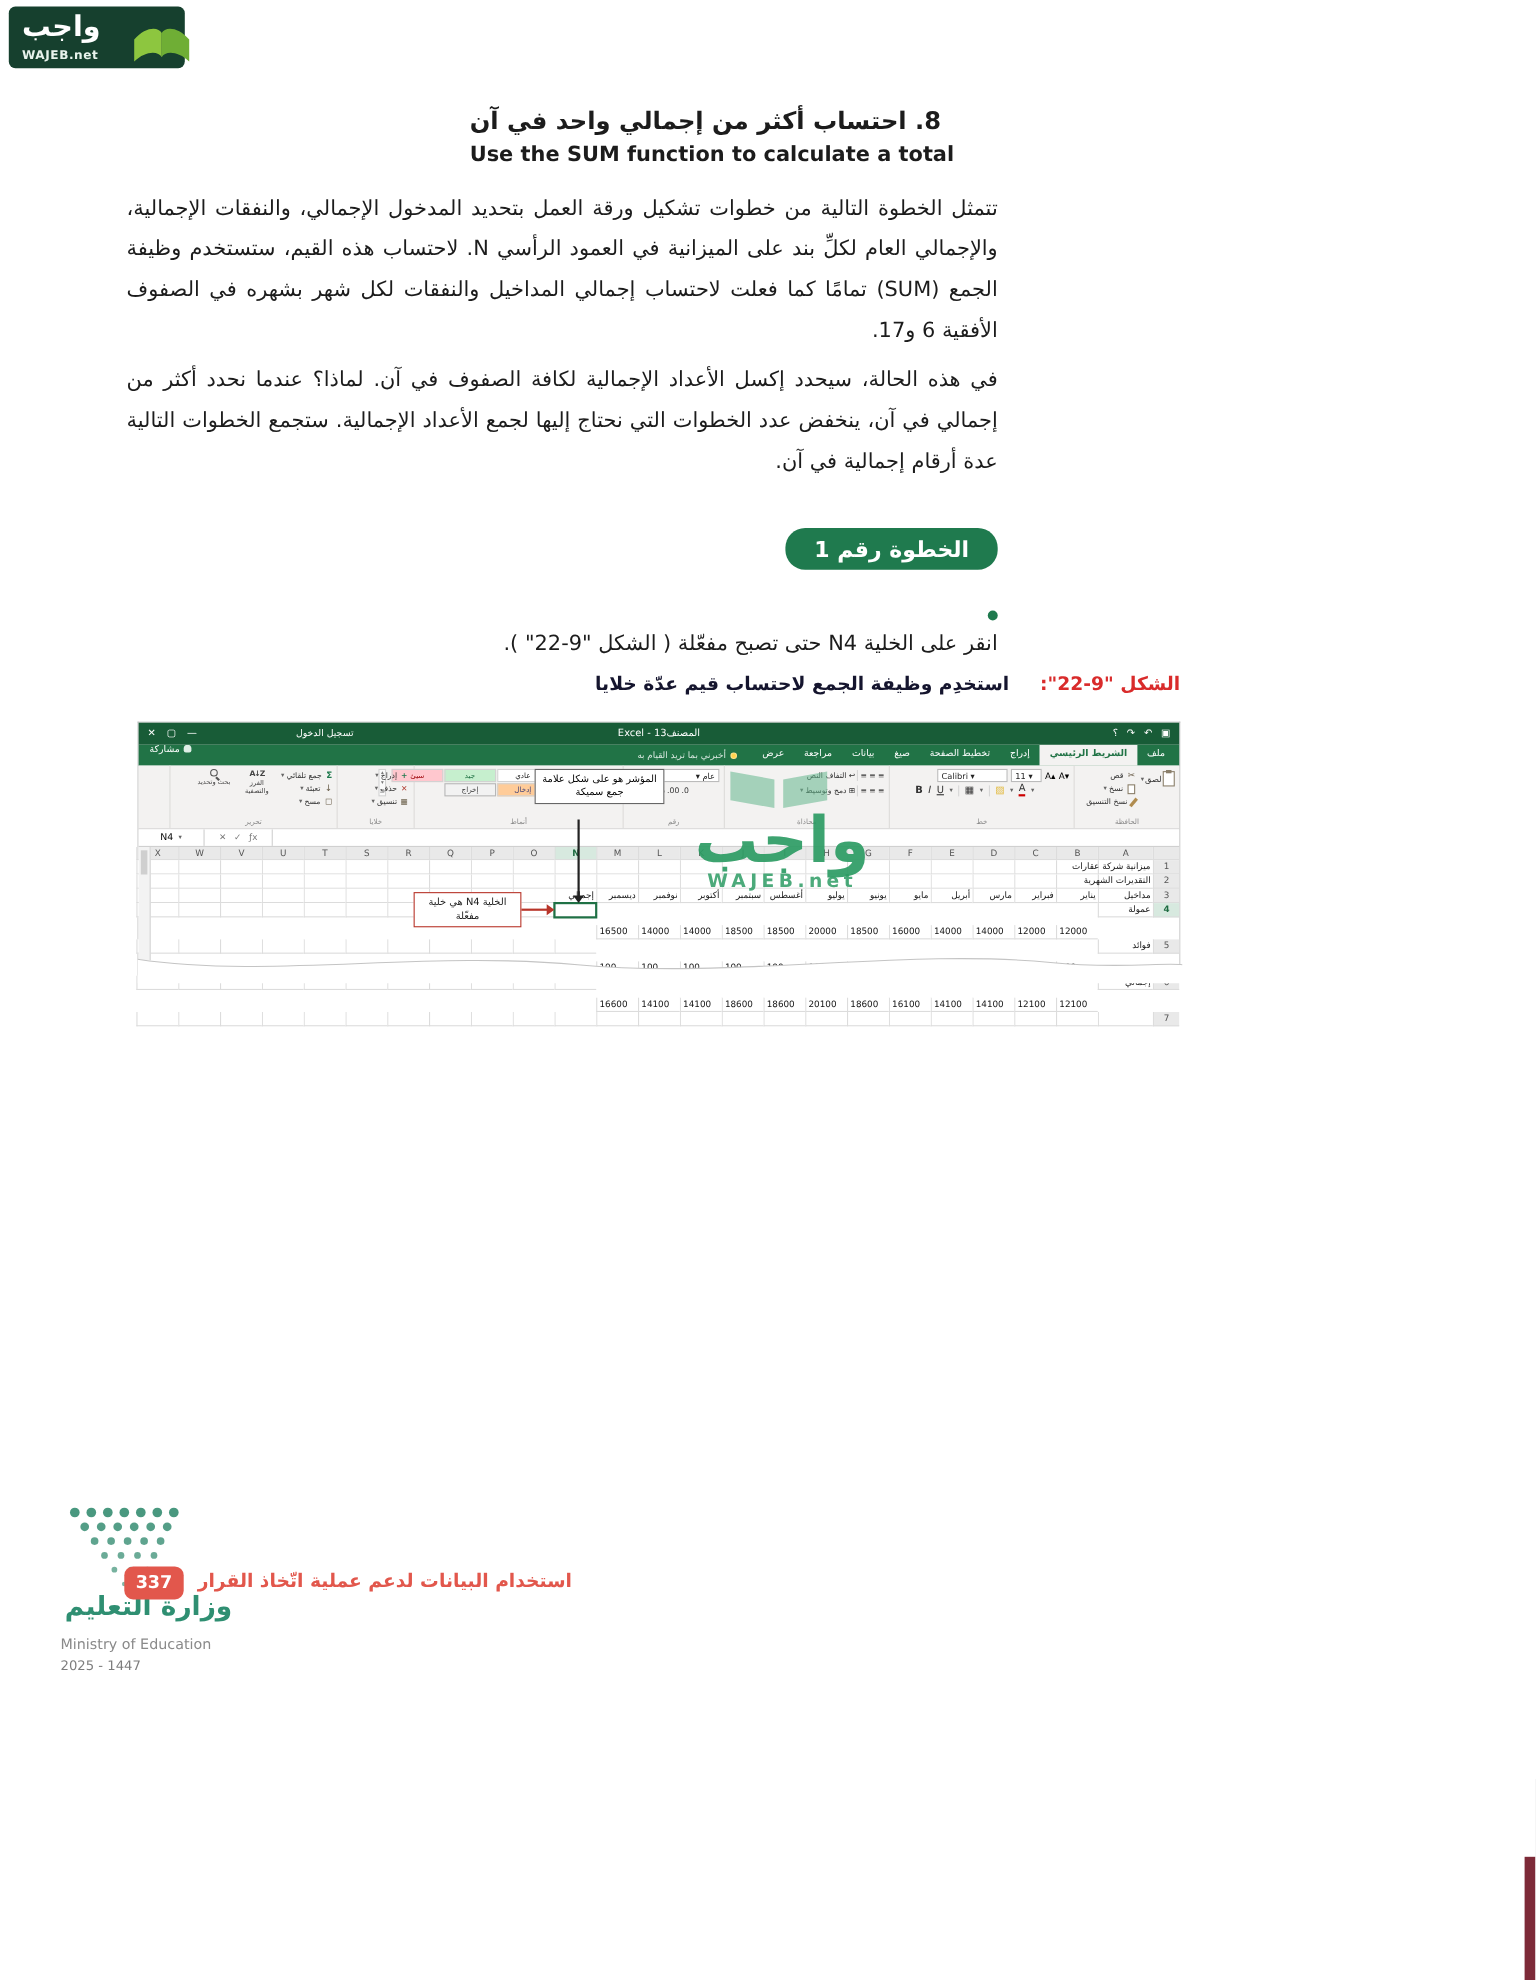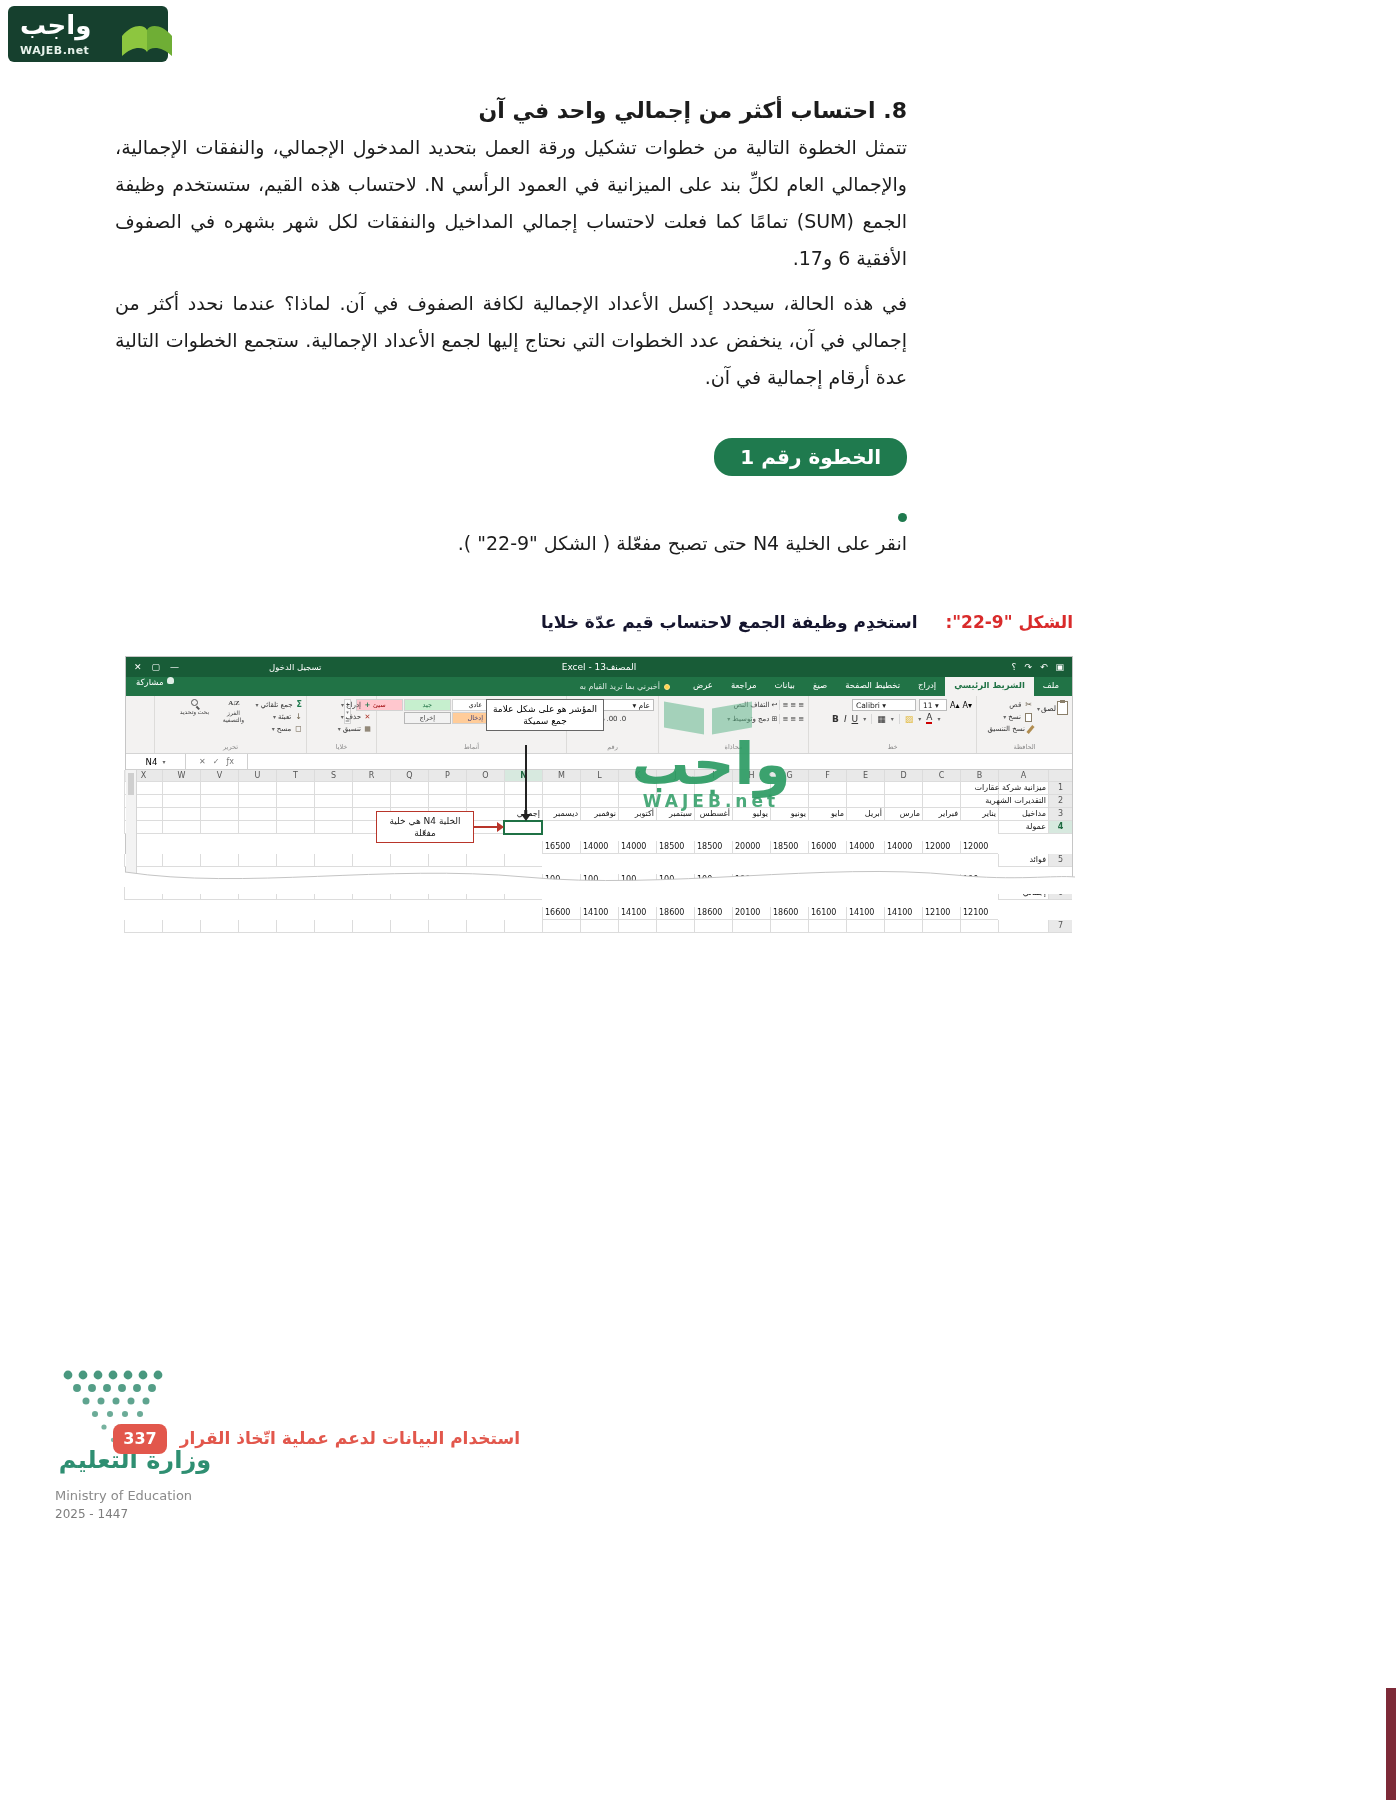--- a/index.html
+++ b/index.html
@@ -8,21 +8,21 @@
 
   
   .site-logo { position:absolute; left:8px; top:6px; width:172px; height:58px; }
   .site-logo .lg-rect { position:absolute; left:0; top:0; width:160px; height:56px; background:#16402e; border-radius:6px; }
   .site-logo .lg-ar { position:absolute; left:12px; top:4px; color:#fff; font-size:26px; font-weight:bold; }
   .site-logo .lg-en { position:absolute; left:12px; top:38px; color:#e8f3ec; font-size:11px; font-weight:bold; letter-spacing:.5px; }
   .site-logo svg { position:absolute; right:0; top:0; }
 
   
   .content { position:absolute; left:115px; top:98px; width:792px; direction:rtl; color:#1c1c1c; }
-  .head-block { width:480px; margin-left:0; margin-right:auto; text-align:right; }
+  .head-block { width:480px; margin-left:0; margin-right:auto; text-align:left; }
   .head-block { margin-right:0; margin-left:auto; }
   h1.title-ar { font-size:22px; font-weight:bold; margin-bottom:6px; }
   h2.title-en { font-size:19px; font-weight:bold; direction:ltr; margin-bottom:20px; }
   .para { font-size:19px; line-height:1.95; text-align:justify; margin-bottom:8px; }
   .step-badge { display:inline-block; margin-top:34px; margin-bottom:10px; background:#1f7a4e; color:#fff;
                 font-size:20px; font-weight:bold; padding:7px 26px; border-radius:18px; }
   .bullet-line { display:flex; direction:rtl; align-items:flex-start; gap:10px; font-size:19px; margin-top:16px;flex-direction:column; }
   .bullet-dot { width:9px; height:9px; border-radius:50%; background:#1f7a4e; margin-top:11px; flex:0 0 auto; }
 
   
@@ -78,21 +78,21 @@
   .chip.bad { background:#ffc7ce; color:#9c0006; }
   .chip.input { background:#ffcc99; color:#3f3f76; }
   .chip.output { background:#f2f2f2; color:#3f3f3f; border-color:#b7b7b7; }
   .chip-scroll { width:9px; display:flex; flex-direction:column; justify-content:space-between; align-items:center;
                  font-size:5px; color:#777; border:1px solid #d2d2d2; background:#fafafa; height:25px; }
   .cond-col { display:flex; flex-direction:column; gap:2px; }
 
   .cgi { display:inline-block; width:9px; text-align:center; font-size:7px; font-weight:bold; }
   .cgi.plus { color:#1f7a4e; } .cgi.del { color:#b03a2e; } .cgi.fmt { color:#6b5f4b; }
 
-  .estack { display:flex; flex-direction:column; align-items:center; font-size:6px; color:#444; gap:2px; width:34px; text-align:center;font-family:Liberation Serif, serif; }
+  .estack { display:flex; flex-direction:column; align-items:center; font-size:6px; color:#444; gap:2px; width:34px; text-align:center; }
   .az { font-size:7px; font-weight:bold; color:#444; letter-spacing:-1px; }
   .ic-mag { width:7px; height:7px; border:1.5px solid #555; border-radius:50%; position:relative; display:block; }
   .ic-mag::after { content:""; position:absolute; right:-3px; bottom:-3px; width:4px; height:1.5px; background:#555; transform:rotate(45deg); }
 
   .formulabar { height:16px; display:flex; direction:ltr; background:#fff; border-bottom:1px solid #d0d0d0; align-items:stretch; }
   .namebox { width:60px; border-right:1px solid #d0d0d0; font-size:8.5px; display:flex; align-items:center; justify-content:center; gap:5px; }
   .fxbtns { width:62px; border-right:1px solid #d0d0d0; display:flex; gap:7px; align-items:center; justify-content:center; font-size:8px; color:#777; }
   .fxfield { flex:1; }
 
   .grid { position:relative; direction:rtl; background:#fff; }
@@ -156,20 +156,21 @@
     <div class="lg-en">WAJEB.net</div>
     <svg width="66" height="56" viewBox="0 0 66 56">
       <path d="M8 30 C18 18 30 18 33 24 L33 46 C30 40 18 40 8 50 Z" fill="#8dc63f"></path>
       <path d="M58 30 C48 18 36 18 33 24 L33 46 C36 40 48 40 58 50 Z" fill="#6fae35"></path>
     </svg>
   </div>
 
   <div class="content">
     <div class="head-block">
       <h1 class="title-ar">8. احتساب أكثر من إجمالي واحد في آن</h1>
+      <h2 class="title-en">Use the SUM function to calculate a total</h2>
     </div>
     <p class="para">تتمثل الخطوة التالية من خطوات تشكيل ورقة العمل بتحديد المدخول الإجمالي، والنفقات الإجمالية، والإجمالي العام لكلِّ بند على الميزانية في العمود الرأسي N. لاحتساب هذه القيم، ستستخدم وظيفة الجمع (SUM) تمامًا كما فعلت لاحتساب إجمالي المداخيل والنفقات لكل شهر بشهره في الصفوف الأفقية 6 و17.</p>
     <p class="para">في هذه الحالة، سيحدد إكسل الأعداد الإجمالية لكافة الصفوف في آن. لماذا؟ عندما نحدد أكثر من إجمالي في آن، ينخفض عدد الخطوات التي نحتاج إليها لجمع الأعداد الإجمالية. ستجمع الخطوات التالية عدة أرقام إجمالية في آن.</p>
     <div>
       <span class="step-badge">الخطوة رقم 1</span>
     </div>
     <div class="bullet-line">
       <span class="bullet-dot"></span>
       <span>انقر على الخلية N4 حتى تصبح مفعّلة ( الشكل "9-22" ).</span>
     </div>

